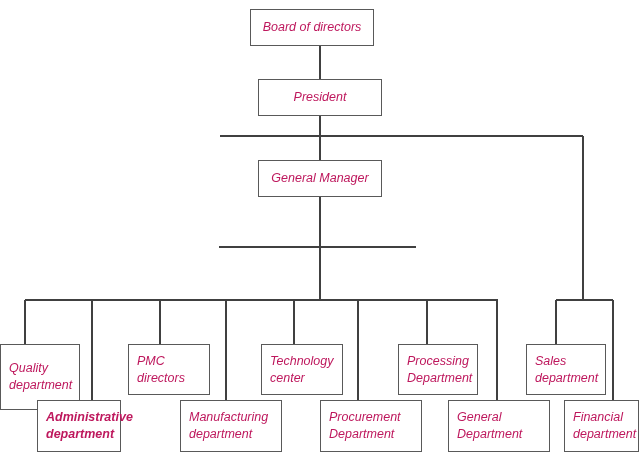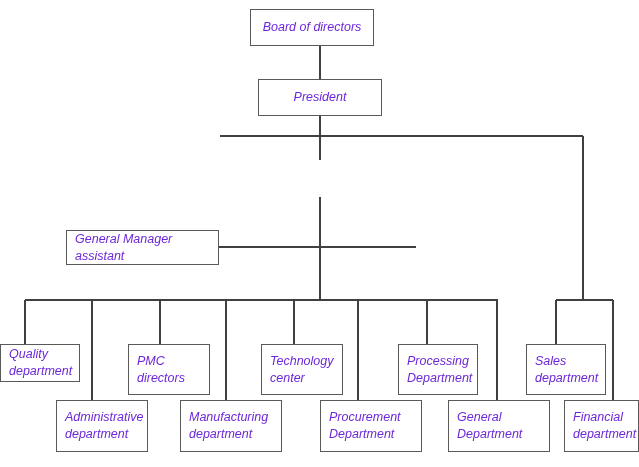--- a/index.html
+++ b/index.html
@@ -10,21 +10,21 @@
     overflow:hidden;
   }
   #chart{position:relative;width:639px;height:467px;}
   #chart svg{position:absolute;left:0;top:0;width:639px;height:467px;pointer-events:none;}
 
   .node{
     position:absolute;
     box-sizing:border-box;
     border:1px solid #595959;
     background:#ffffff;
-    color:#6d28d9;
+    color:#be185d;
     font-style:italic;
     font-size:12.5px;
     line-height:17px;
     display:flex;
     align-items:center;
     justify-content:flex-start;
     padding:0 8px;
     z-index:2;
   }
   .node.center{justify-content:center;text-align:center;}
@@ -69,32 +69,32 @@
 
   <div class="node center" style="left:250px;top:9px;width:124px;height:37px;">
     <span class="label">Board of directors</span>
   </div>
 
   <div class="node center" style="left:258px;top:79px;width:124px;height:37px;">
     <span class="label">President</span>
   </div>
 
 
-
-  <div class="node" style="left:66px;top:230px;width:153px;height:35px;">
-    <span class="label">General Manager assistant</span>
+  <div class="node center" style="left:258px;top:160px;width:124px;height:37px;">
+    <span class="label">General Manager</span>
   </div>
 
 
-  <div class="node" style="left:0px;top:344px;width:80px;height:38px;">
+
+  <div class="node" style="left:0px;top:344px;width:80px;height:66px;">
     <span class="label">Quality
 department</span>
   </div>
 
-  <div class="node" style="left:56px;top:400px;width:92px;height:52px;">
+  <div class="node" style="left:37px;top:400px;width:84px;height:52px;font-weight:bold;">
     <span class="label">Administrative
 department</span>
   </div>
 
   <div class="node" style="left:128px;top:344px;width:82px;height:51px;">
     <span class="label">PMC
 directors</span>
   </div>
 
   <div class="node" style="left:180px;top:400px;width:102px;height:52px;">

